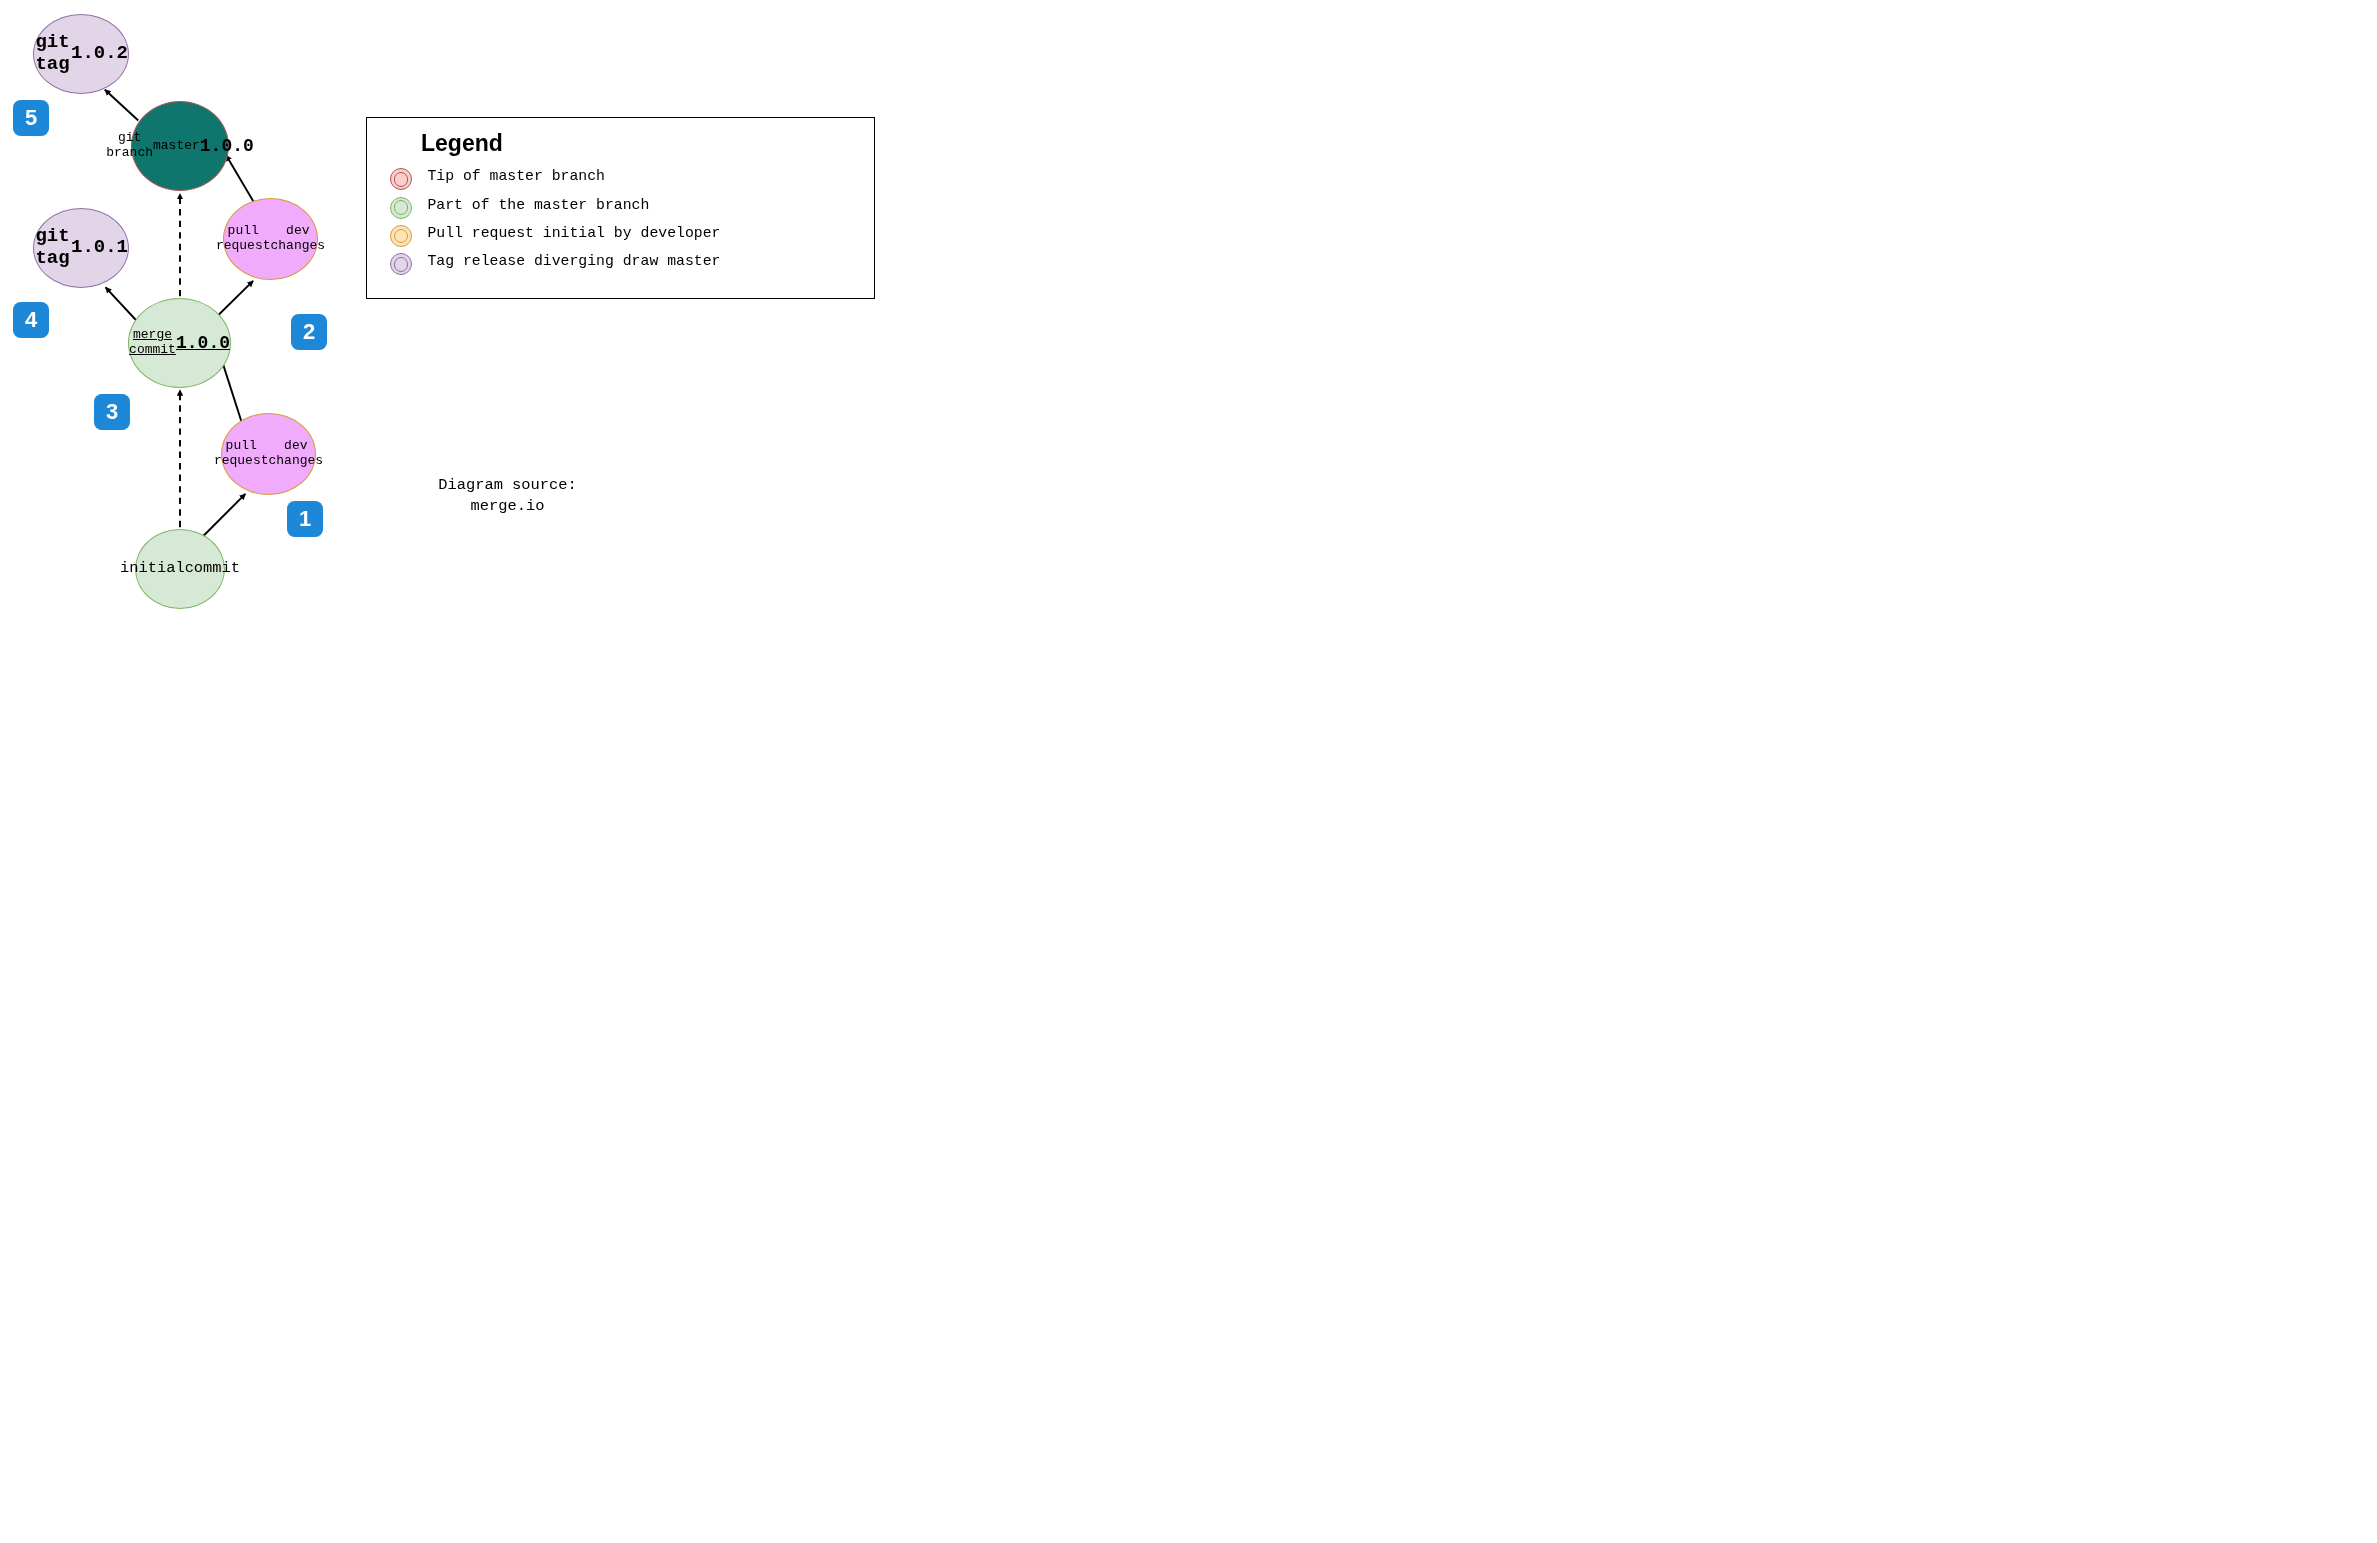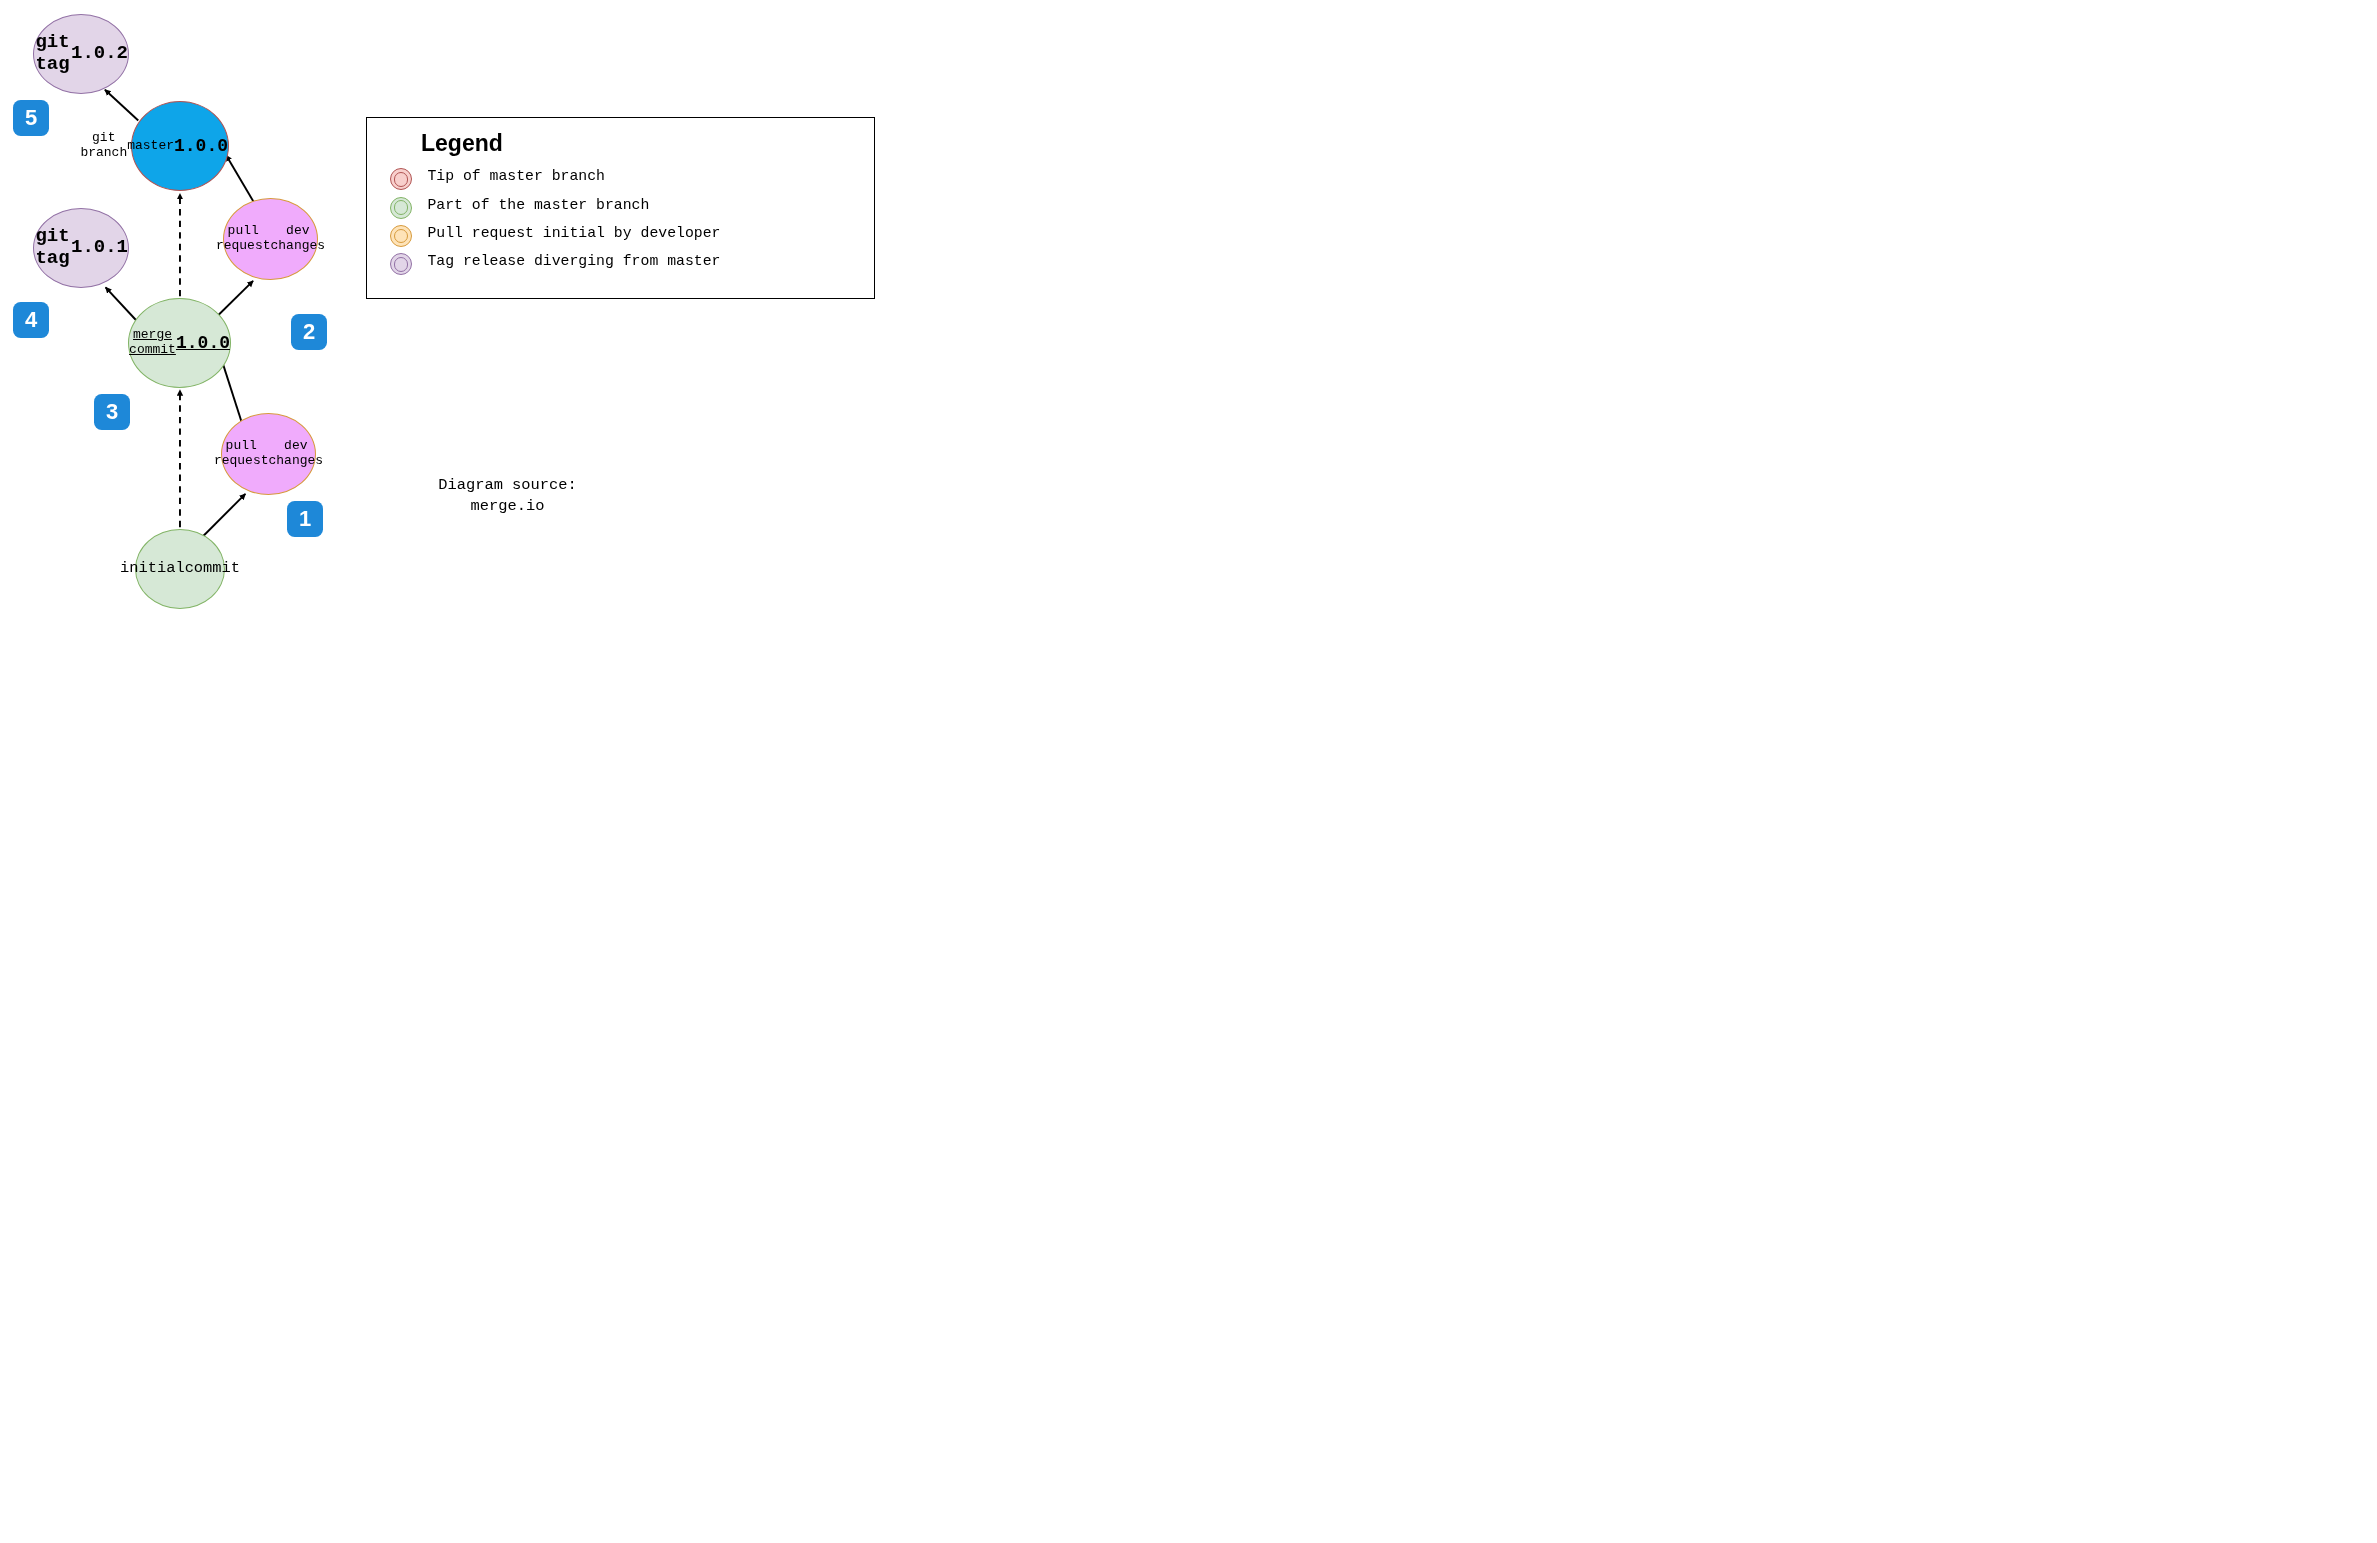--- a/index.html
+++ b/index.html
@@ -27,21 +27,21 @@
     .node {
       position: absolute;
       border-radius: 50%;
       display: flex;
       align-items: center;
       justify-content: center;
       text-align: center;
       box-shadow: inset 0 0 0 5.1px rgba(255,255,255,0.0);
       line-height: 1.15;
     }
-    .node.red    { background:#0ea5e9; border: 1.9px solid #B15554; justify-content: flex-end; }
+    .node.red    { background:#0f766e; border: 1.9px solid #B15554; }
     .node.green  { background:#D6E8D6; border: 1.9px solid #82B466; }
     .node.orange { background:#f0abfc; border: 1.9px solid #D79B3D; }
     .node.purple { background:#E2D5E8; border: 1.9px solid #9271A5; }
 
     .node .row1 { font-size: 13px; }
     .node .row2 { font-size: 13px; }
     .node .bold { font-weight: 700; font-size: 18px; }
     .node.big-text .row1 { font-size: 19px; font-weight: 700; }
     .node.big-text .bold { font-size: 19px; }
 
@@ -186,21 +186,21 @@
     <div class="legend-row">
       <span class="swatch green"></span>
       <span>Part of the master branch</span>
     </div>
     <div class="legend-row">
       <span class="swatch orange"></span>
       <span>Pull request initial by developer</span>
     </div>
     <div class="legend-row">
       <span class="swatch purple"></span>
-      <span>Tag release diverging from master</span>
+      <span>Tag release diverging draw master</span>
     </div>
   </div>
 
   <div class="source-note" style="left:411px; top:475px; width:193px;">
     <div>Diagram source:</div>
     <div>merge.io</div>
   </div>
 
 </div>
 

